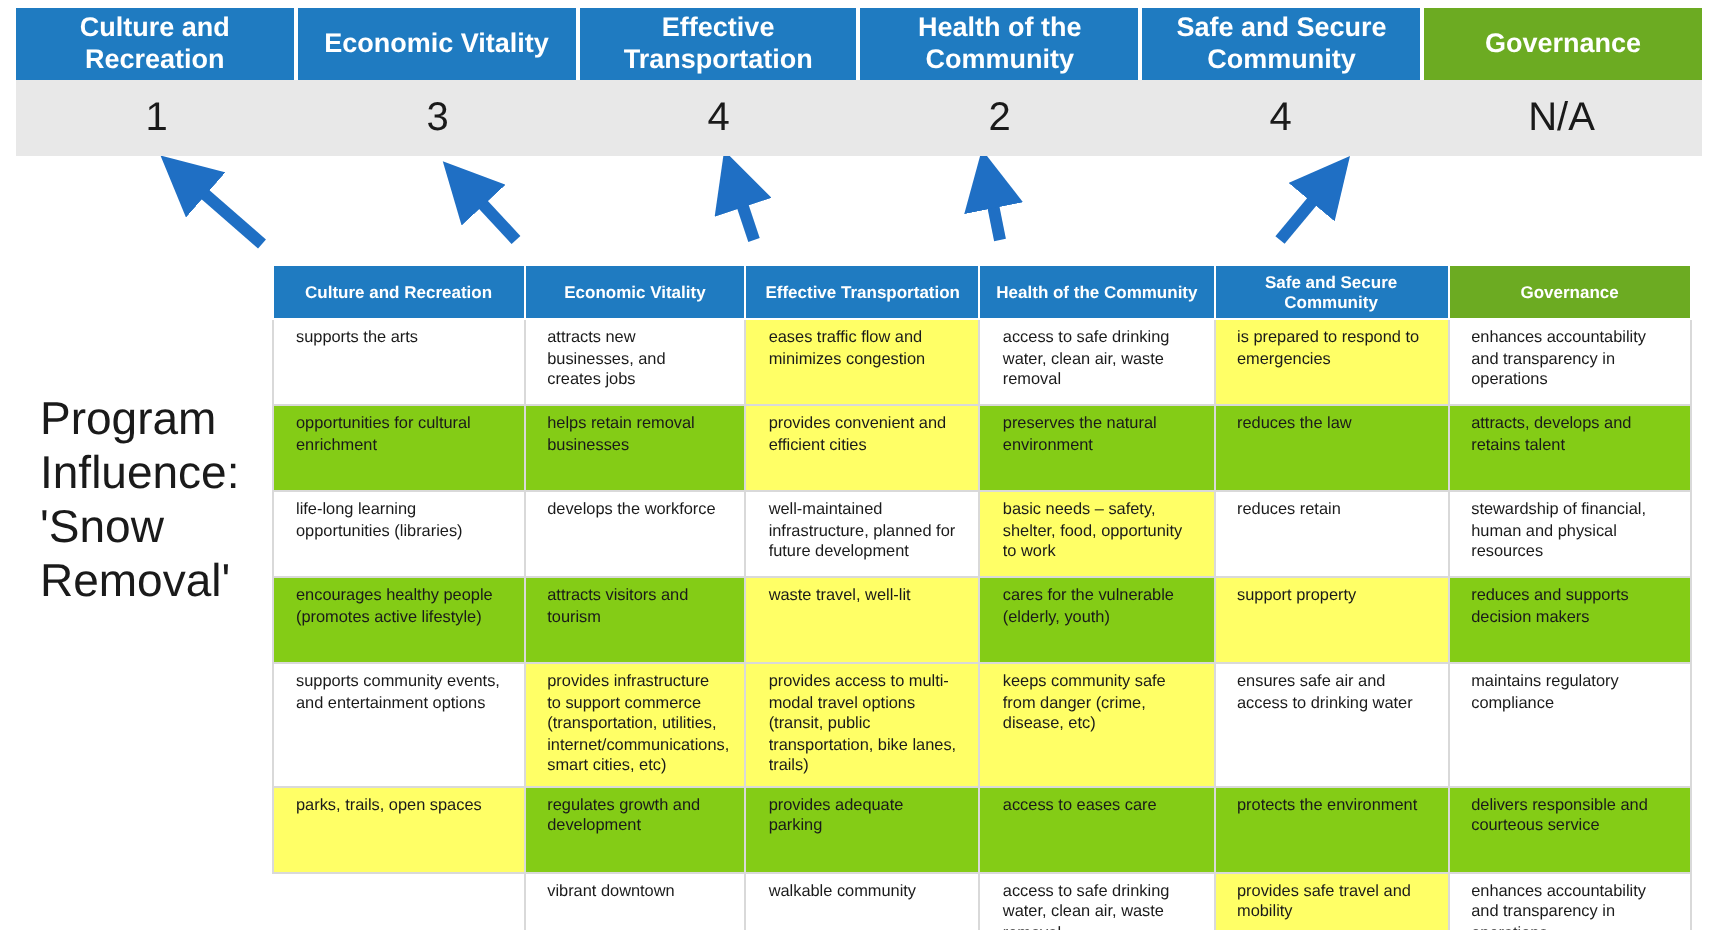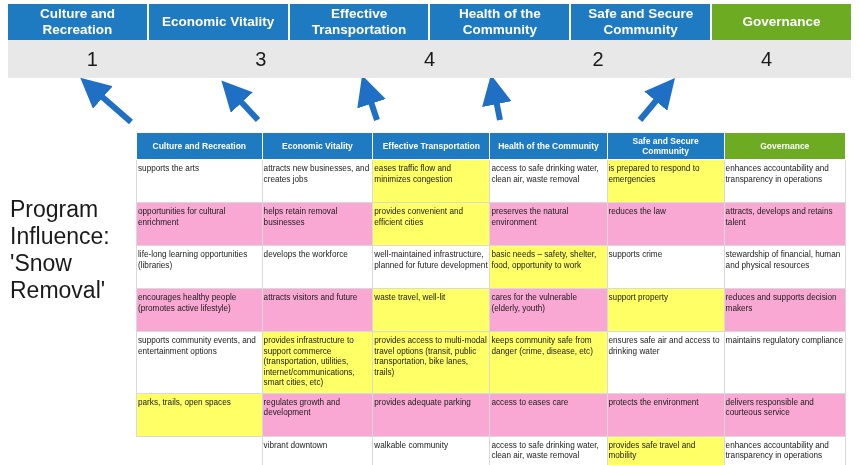--- a/index.html
+++ b/index.html
@@ -70,21 +70,21 @@
     left: 0;
     top: 78px;
     width: 859px;
     height: 54px;
     pointer-events: none;
   }
 
   
   #caption {
     position: absolute;
-    left: 10px;
+    left: 20px;
     top: 196px;
     width: 120px;
     font-size: 23px;
     color: #1a1a1a;
     line-height: 1.18;
     text-align: left;
   }
 
   
   #matrix {
@@ -105,28 +105,28 @@
     line-height: 1.2;
     border: 1px solid #ffffff;
   }
   #matrix th.gov {
     background: #6cab22;
   }
   #matrix td {
     font-size: 8.2px;
     color: #1a1a1a;
     vertical-align: top;
-    padding: 4px 1px;
+    padding: 4px 11px;
     line-height: 1.28;
     border: 1px solid #d9d9d9;
     background: #ffffff;
     height: 34px;
   }
   #matrix tr.alt td {
-    background: #f9a8d4;
+    background: #84cc16;
   }
   #matrix td.hl {
     background: #ffff66 !important;
   }
   #matrix td.empty {
     background: #ffffff !important;
     border: none;
   }
 </style>
 </head>
@@ -140,20 +140,21 @@
   <div class="top-cell">Safe and Secure Community</div>
   <div class="top-cell gov">Governance</div>
 </div>
 
 <div id="score-band">
   <div class="score-cell">1</div>
   <div class="score-cell">3</div>
   <div class="score-cell">4</div>
   <div class="score-cell">2</div>
   <div class="score-cell">4</div>
+  <div class="score-cell">N/A</div>
 </div>
 
 <svg id="arrows" viewBox="0 0 859 54" xmlns="http://www.w3.org/2000/svg">
   <defs>
     <marker id="ah" markerWidth="5" markerHeight="5" refX="2.4" refY="2.5" orient="auto">
       <path d="M0,0 L5,2.5 L0,5 z" fill="#1f6fc4"></path>
     </marker>
   </defs>
   <g stroke="#1f6fc4" stroke-width="6" marker-end="url(#ah)" fill="none">
     <line x1="131" y1="44" x2="92" y2="10"></line>
@@ -200,26 +201,26 @@
       <td class="hl">provides convenient and efficient cities</td>
       <td>preserves the natural environment</td>
       <td>reduces the law</td>
       <td>attracts, develops and retains talent</td>
     </tr>
     <tr>
       <td>life-long learning opportunities (libraries)</td>
       <td>develops the workforce</td>
       <td>well-maintained infrastructure, planned for future development</td>
       <td class="hl">basic needs – safety, shelter, food, opportunity to work</td>
-      <td>supports crime</td>
+      <td>reduces retain</td>
       <td>stewardship of financial, human and physical resources</td>
     </tr>
     <tr class="alt">
       <td>encourages healthy people (promotes active lifestyle)</td>
-      <td>attracts visitors and future</td>
+      <td>attracts visitors and tourism</td>
       <td class="hl">waste travel, well-lit</td>
       <td>cares for the vulnerable (elderly, youth)</td>
       <td class="hl">support property</td>
       <td>reduces and supports decision makers</td>
     </tr>
     <tr>
       <td>supports community events, and entertainment options</td>
       <td class="hl">provides infrastructure to support commerce (transportation, utilities, internet/communications, smart cities, etc)</td>
       <td class="hl">provides access to multi-modal travel options (transit, public transportation, bike lanes, trails)</td>
       <td class="hl">keeps community safe from danger (crime, disease, etc)</td>

